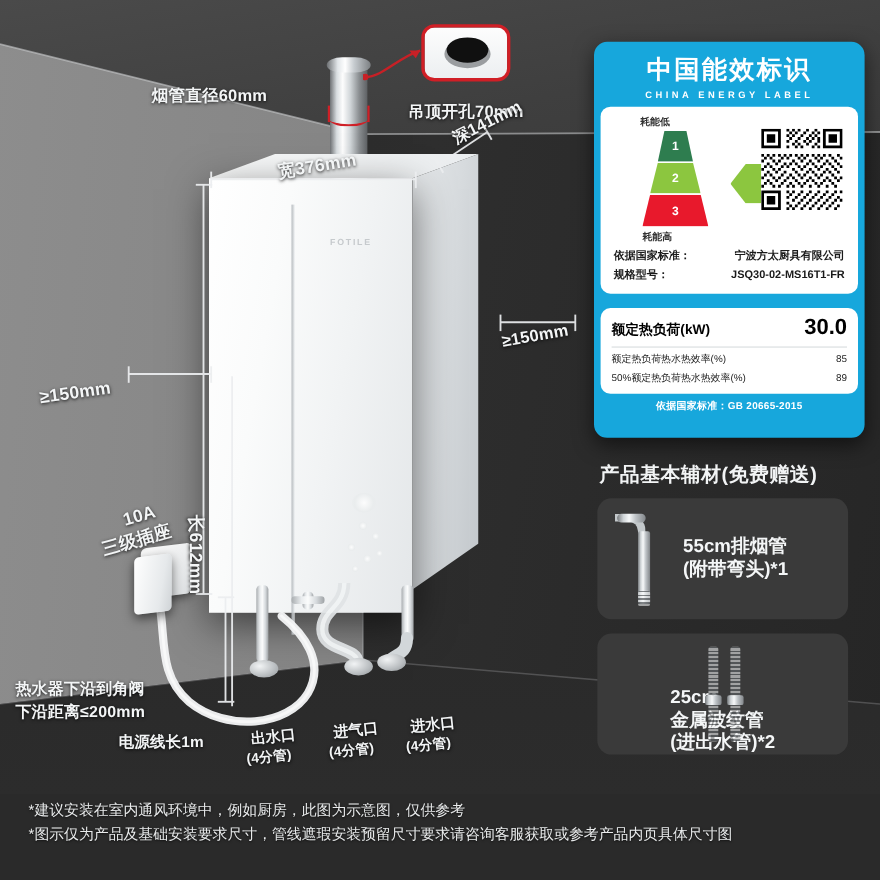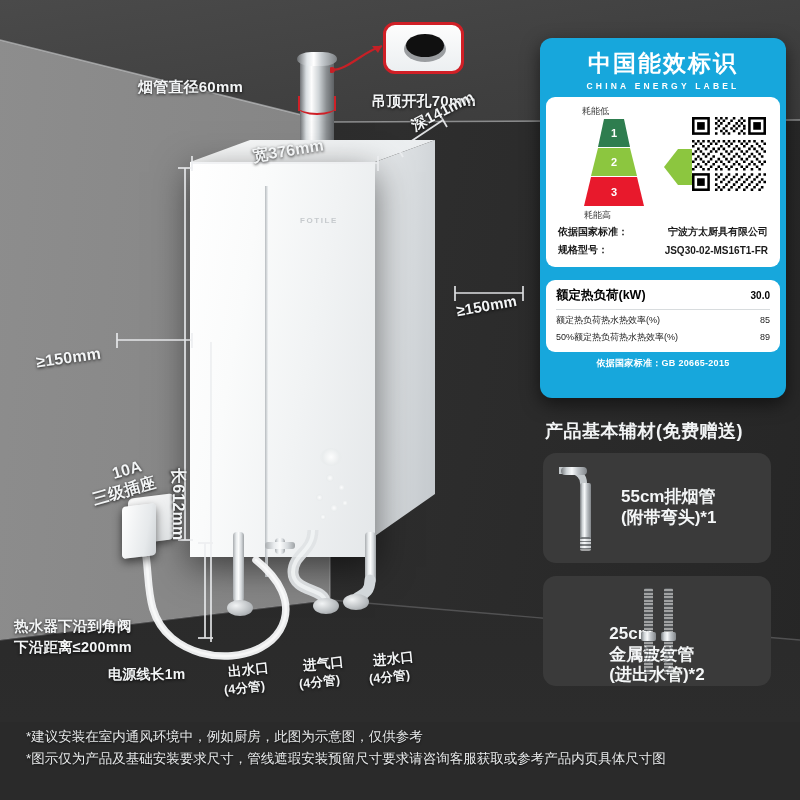--- a/index.html
+++ b/index.html
@@ -149,21 +149,21 @@
     color:#fff; font-size:23px; font-weight:700; letter-spacing:2px;
     font-family:"DejaVu Sans", sans-serif;
   }
   .energy-title .en {
     color:#fff; font-size:8.5px; font-weight:700; letter-spacing:3.2px; margin-top:2px;
   }
   .energy-card {
     background:#fff; border-radius:9px; padding:8px 10px 8px;
   }
   .tri-wrap { position:relative; height:118px; }
-  .tri-label { font-size:9px; color:#333; font-weight:400; }
+  .tri-label { font-size:9px; color:#333; font-weight:700; }
   .tri { position:absolute; left:26px; top:14px; width:64px; height:90px; }
   .tri-seg { position:absolute; left:0; display:flex; align-items:center; justify-content:center;
              color:#fff; font-size:11px; font-weight:700; }
   .grade-badge {
     position:absolute; left:108px; top:44px; width:80px; height:36px;
     background:#8cc63f;
     clip-path: polygon(14px 0, 80px 0, 80px 36px, 14px 36px, 0 18px);
     display:flex; align-items:center; justify-content:center; gap:2px;
   }
   .grade-badge .num { color:#fff; font-size:25px; font-weight:700; line-height:1; }
@@ -179,21 +179,21 @@
   .info-row .k { font-weight:600; }
   .info-row .v { font-weight:700; }
   .energy-card2 {
     background:#fff; border-radius:9px; margin-top:13px; padding:7px 10px 8px;
   }
   .main-row {
     display:flex; justify-content:space-between; align-items:baseline;
     font-size:12.5px; font-weight:700; color:#000;
     border-bottom:1px solid #d8dcde; padding-bottom:5px;
   }
-  .main-row .mv { font-size:10px; }
+  .main-row .mv { font-size:20px; }
   .sub-row {
     display:flex; justify-content:space-between; align-items:baseline;
     font-size:9px; color:#222; padding-top:4px;
   }
   .energy-std {
     text-align:center; color:#fff; font-size:9px; font-weight:700;
     padding:5px 0 2px; letter-spacing:.3px;
   }
 
   

